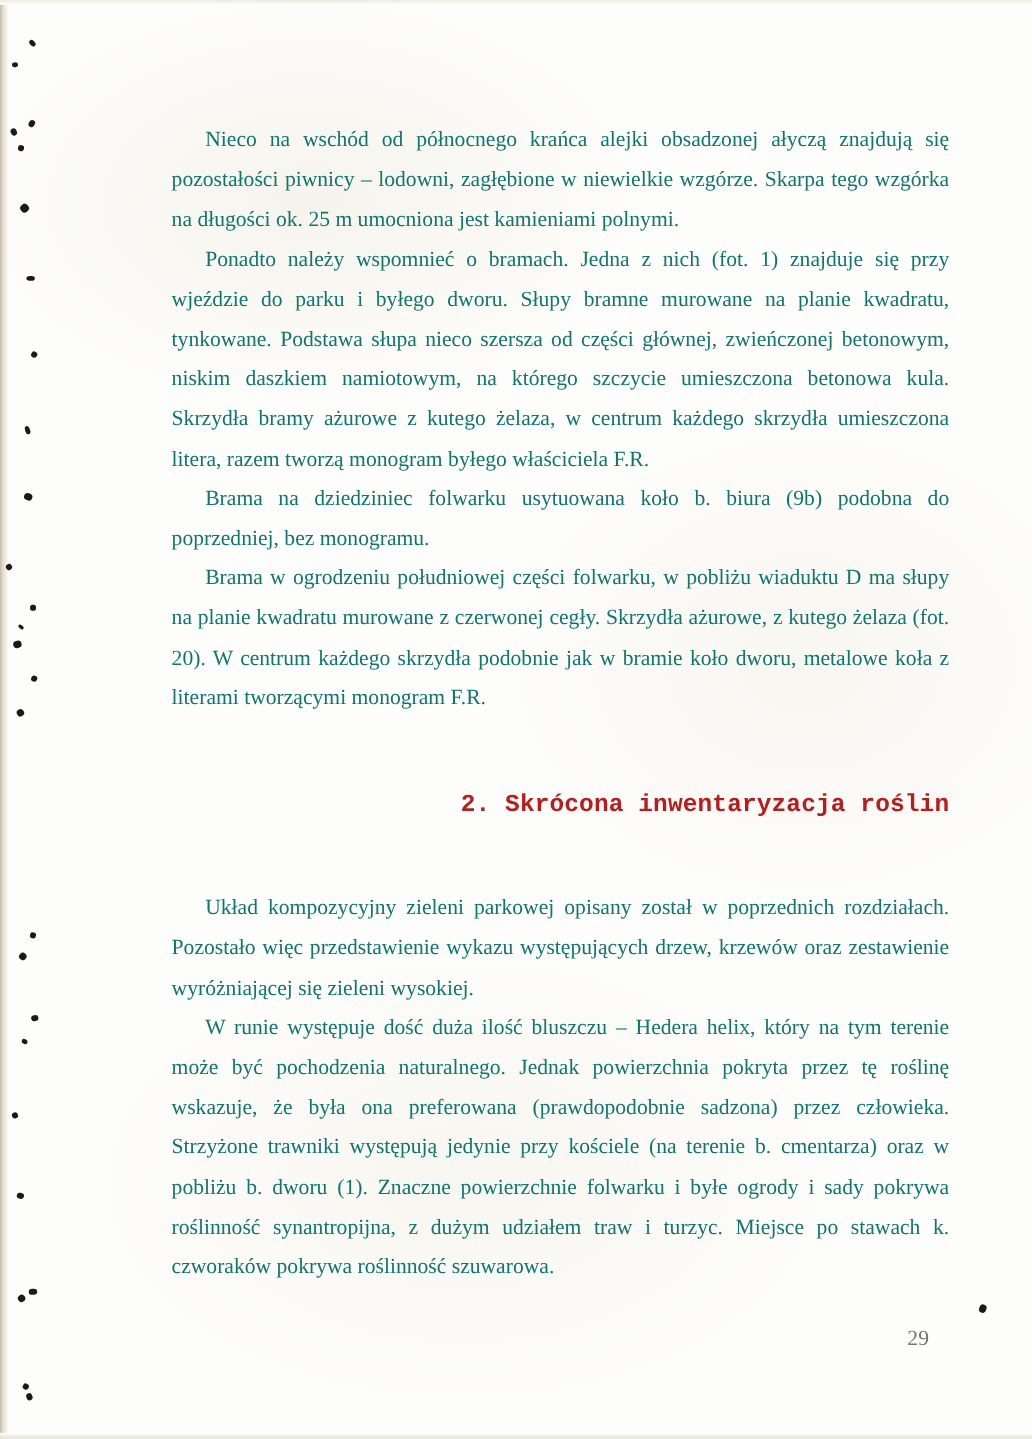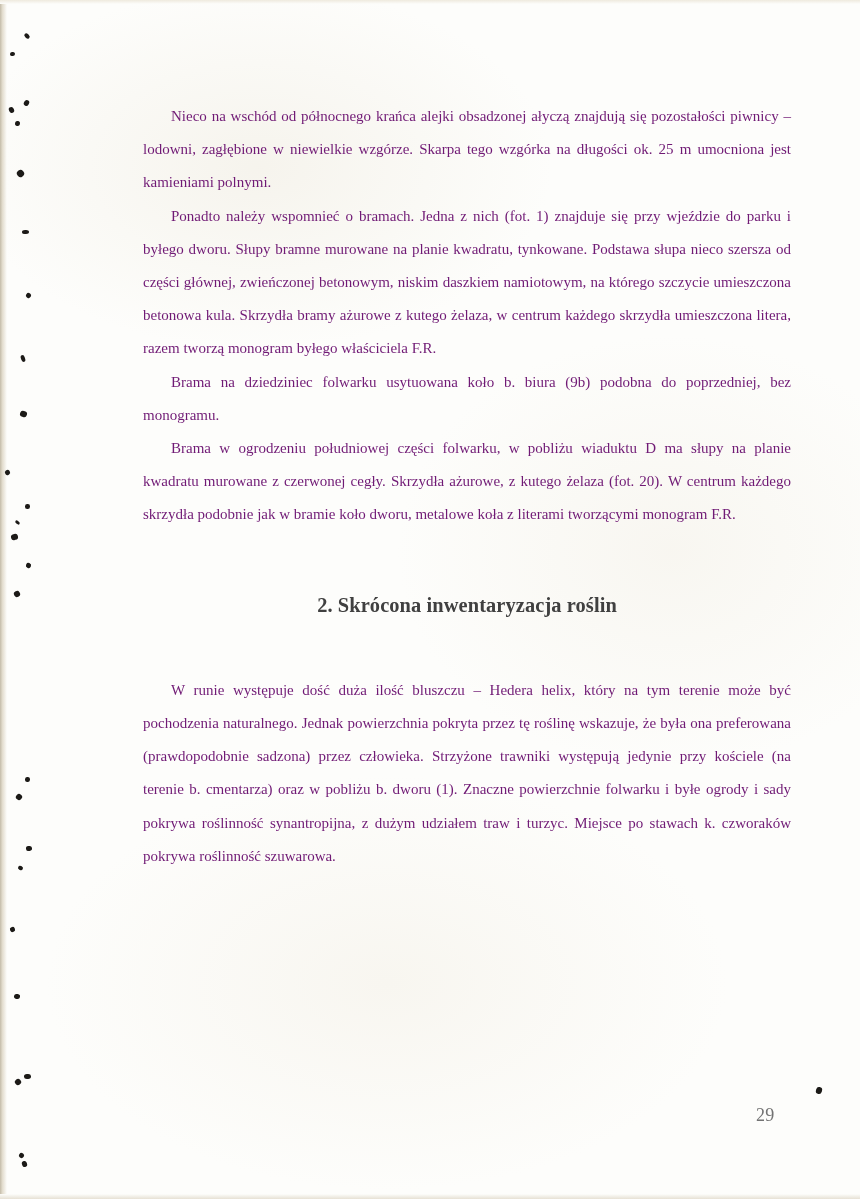--- a/index.html
+++ b/index.html
@@ -65,34 +65,35 @@
     left: 143px;
     top: 100px;
     width: 648px;
   }
 
   p.para {
     margin: 0;
     text-align: justify;
     text-justify: inter-word;
     text-indent: 28px;
-    font-size: 15px;
+    font-size: 18px;
     line-height: 33.2px;
-    color: #701a75;
+    color: #0f766e;
     hyphens: manual;
   }
 
   h2.section-heading {
     margin: 0;
-    text-align: center;
+    text-align: right;
     font-weight: bold;
     font-size: 20.4px;
     line-height: 33.2px;
     letter-spacing: .1px;
-    color: #404040;
+    color: #b91c1c;
+    font-family: Liberation Mono, monospace;
   }
 
   .gap-before-heading { height: 57px; }
   .gap-after-heading  { height: 52px; }
 
   #page-number {
     position: absolute;
     left: 756px;
     top: 1105px;
     font-size: 18px;
@@ -151,19 +152,20 @@
 
     <p class="para">Nieco na wschód od północnego krańca alejki obsadzonej ałyczą znajdują się pozostałości piwnicy – lodowni, zagłębione w niewielkie wzgórze. Skarpa tego wzgórka na długości ok. 25 m umocniona jest kamieniami polnymi.</p>
     <p class="para">Ponadto należy wspomnieć o bramach. Jedna z nich (fot. 1) znajduje się przy wjeździe do parku i byłego dworu. Słupy bramne murowane na planie kwadratu, tynkowane. Podstawa słupa nieco szersza od części głównej, zwieńczonej betonowym, niskim daszkiem namiotowym, na którego szczycie umieszczona betonowa kula. Skrzydła bramy ażurowe z kutego żelaza, w centrum każdego skrzydła umieszczona litera, razem tworzą monogram byłego właściciela F.R.</p>
     <p class="para">Brama na dziedziniec folwarku usytuowana koło b. biura (9b) podobna do poprzedniej, bez monogramu.</p>
     <p class="para">Brama w ogrodzeniu południowej części folwarku, w pobliżu wiaduktu D ma słupy na planie kwadratu murowane z czerwonej cegły. Skrzydła ażurowe, z kutego żelaza (fot. 20). W centrum każdego skrzydła podobnie jak w bramie koło dworu, metalowe koła z literami tworzącymi monogram F.R.</p>
 
     <div class="gap-before-heading"></div>
     <h2 class="section-heading">2. Skrócona inwentaryzacja roślin</h2>
     <div class="gap-after-heading"></div>
 
+    <p class="para">Układ kompozycyjny zieleni parkowej opisany został w poprzednich rozdziałach. Pozostało więc przedstawienie wykazu występujących drzew, krzewów oraz zestawienie wyróżniającej się zieleni wysokiej.</p>
     <p class="para">W runie występuje dość duża ilość bluszczu – Hedera helix, który na tym terenie może być pochodzenia naturalnego. Jednak powierzchnia pokryta przez tę roślinę wskazuje, że była ona preferowana (prawdopodobnie sadzona) przez człowieka. Strzyżone trawniki występują jedynie przy kościele (na terenie b. cmentarza) oraz w pobliżu b. dworu (1). Znaczne powierzchnie folwarku i byłe ogrody i sady pokrywa roślinność synantropijna, z dużym udziałem traw i turzyc. Miejsce po stawach k. czworaków pokrywa roślinność szuwarowa.</p>
 
   </div>
 
   <div id="page-number">29</div>
 
 </div>
 
 </body></html>

